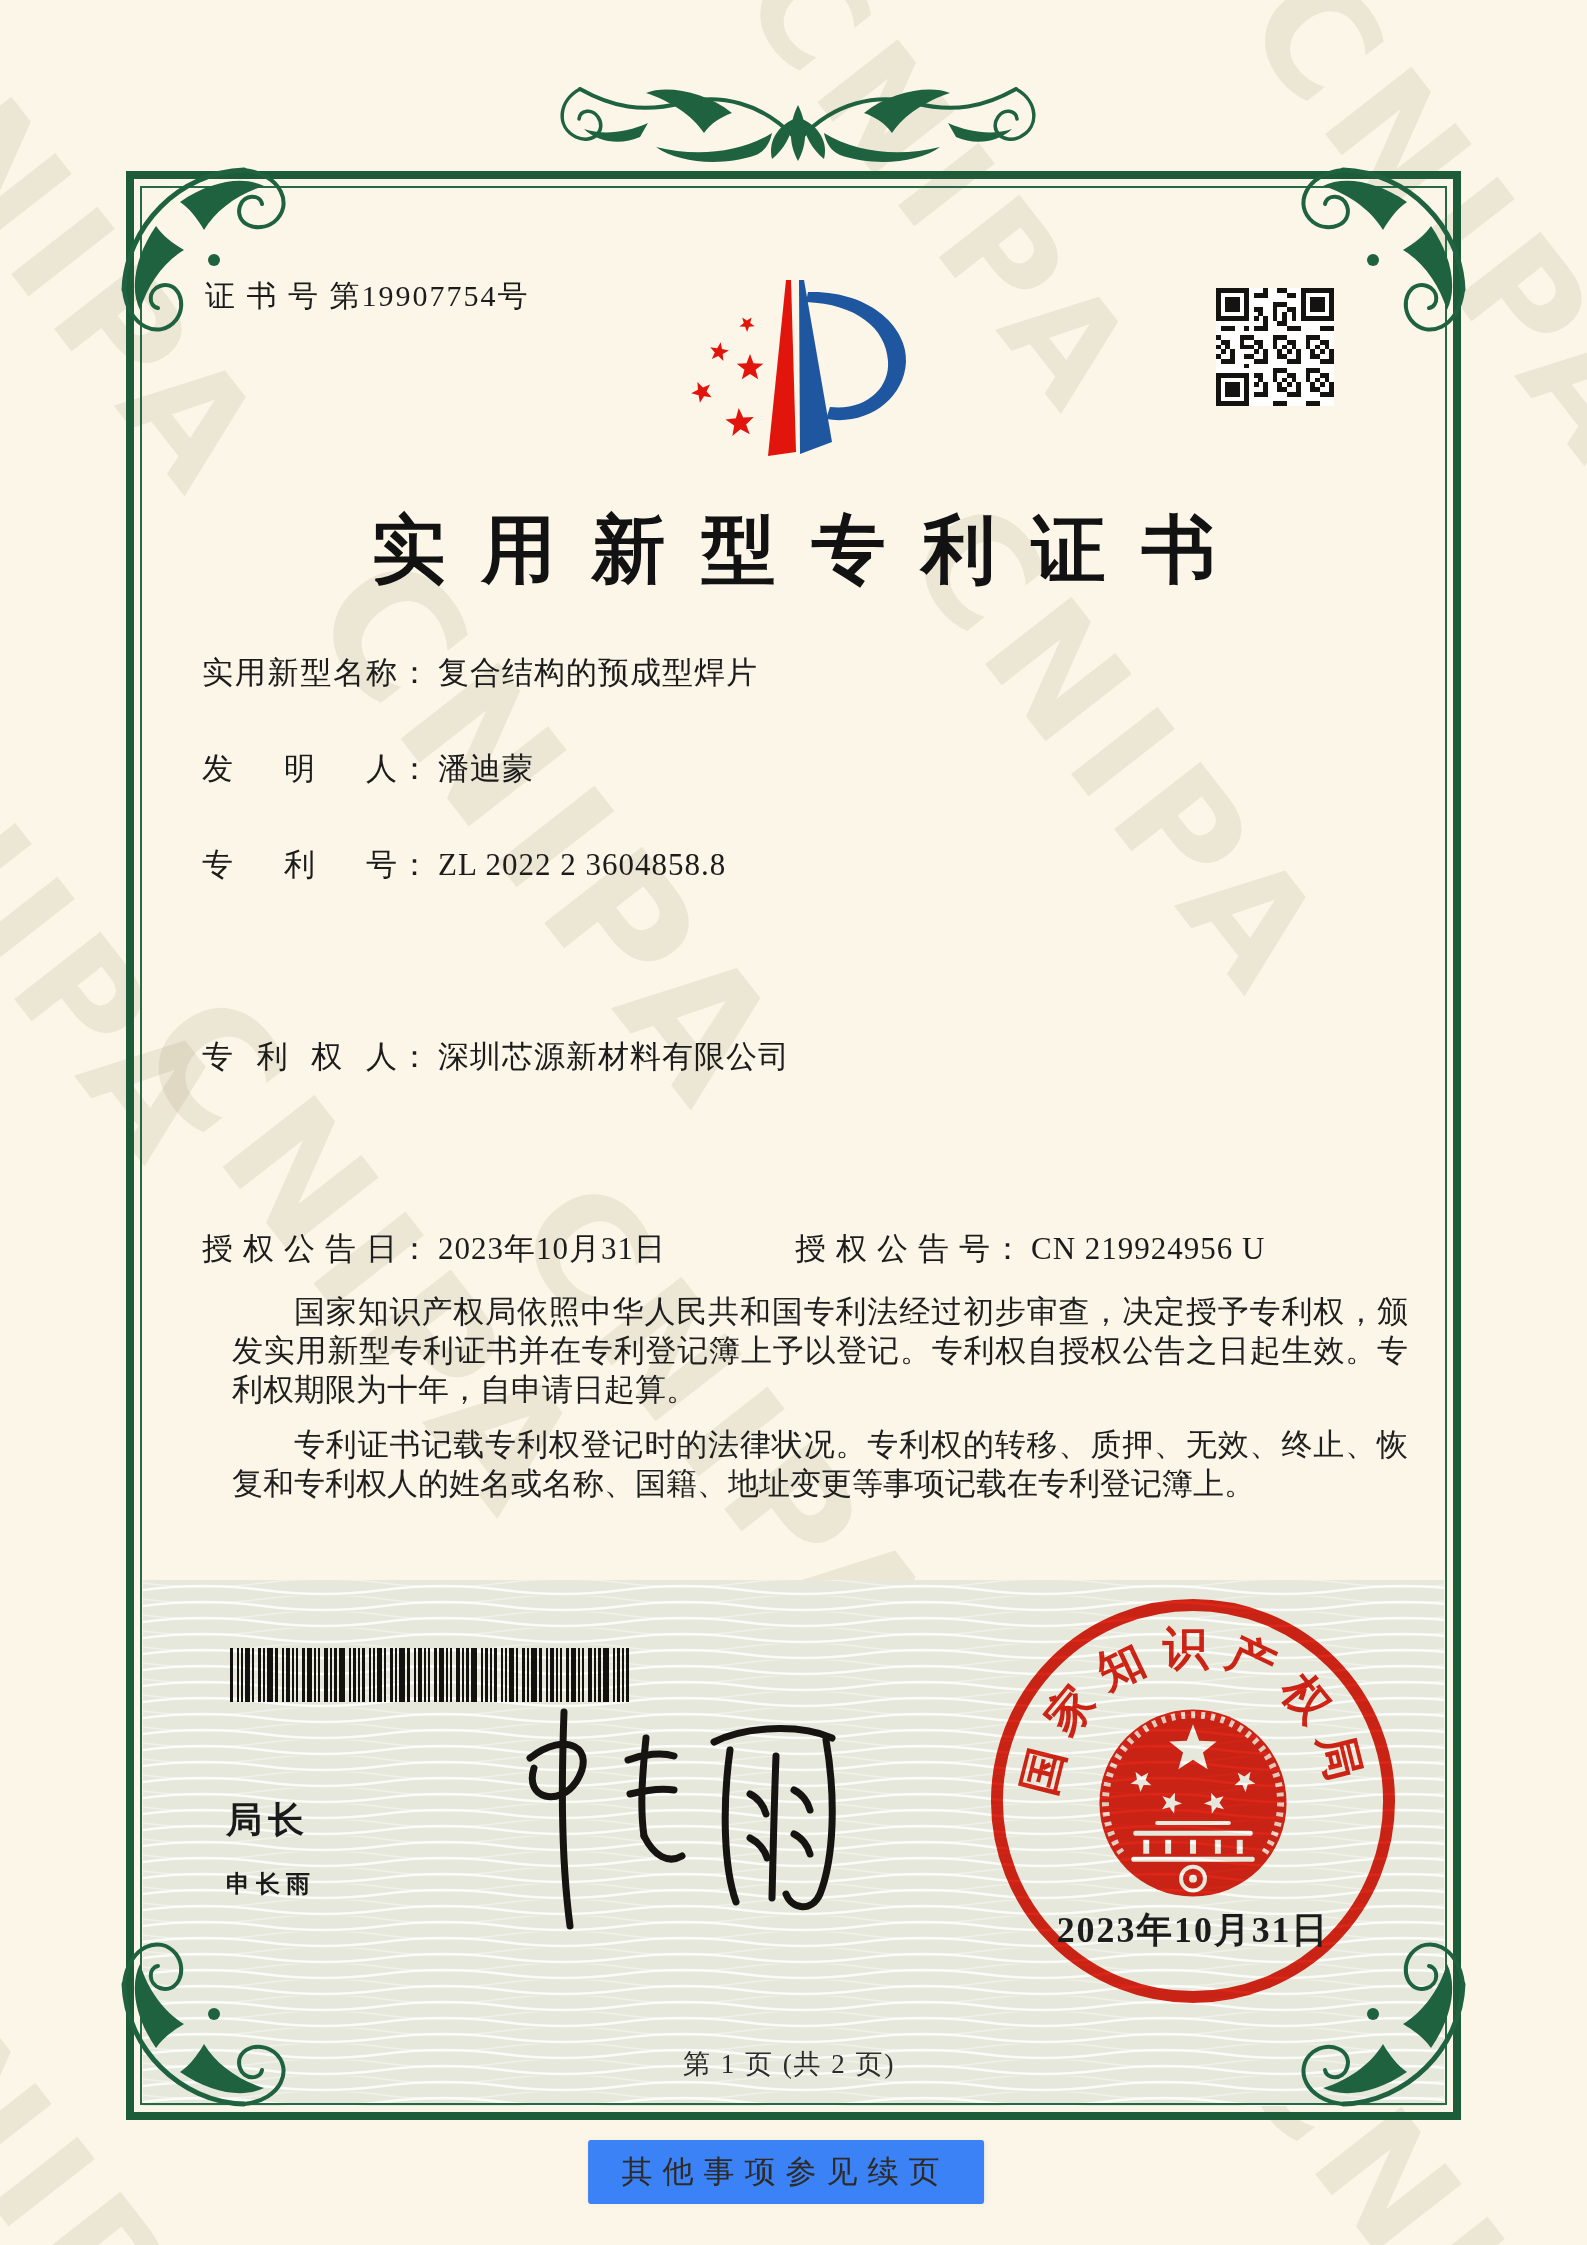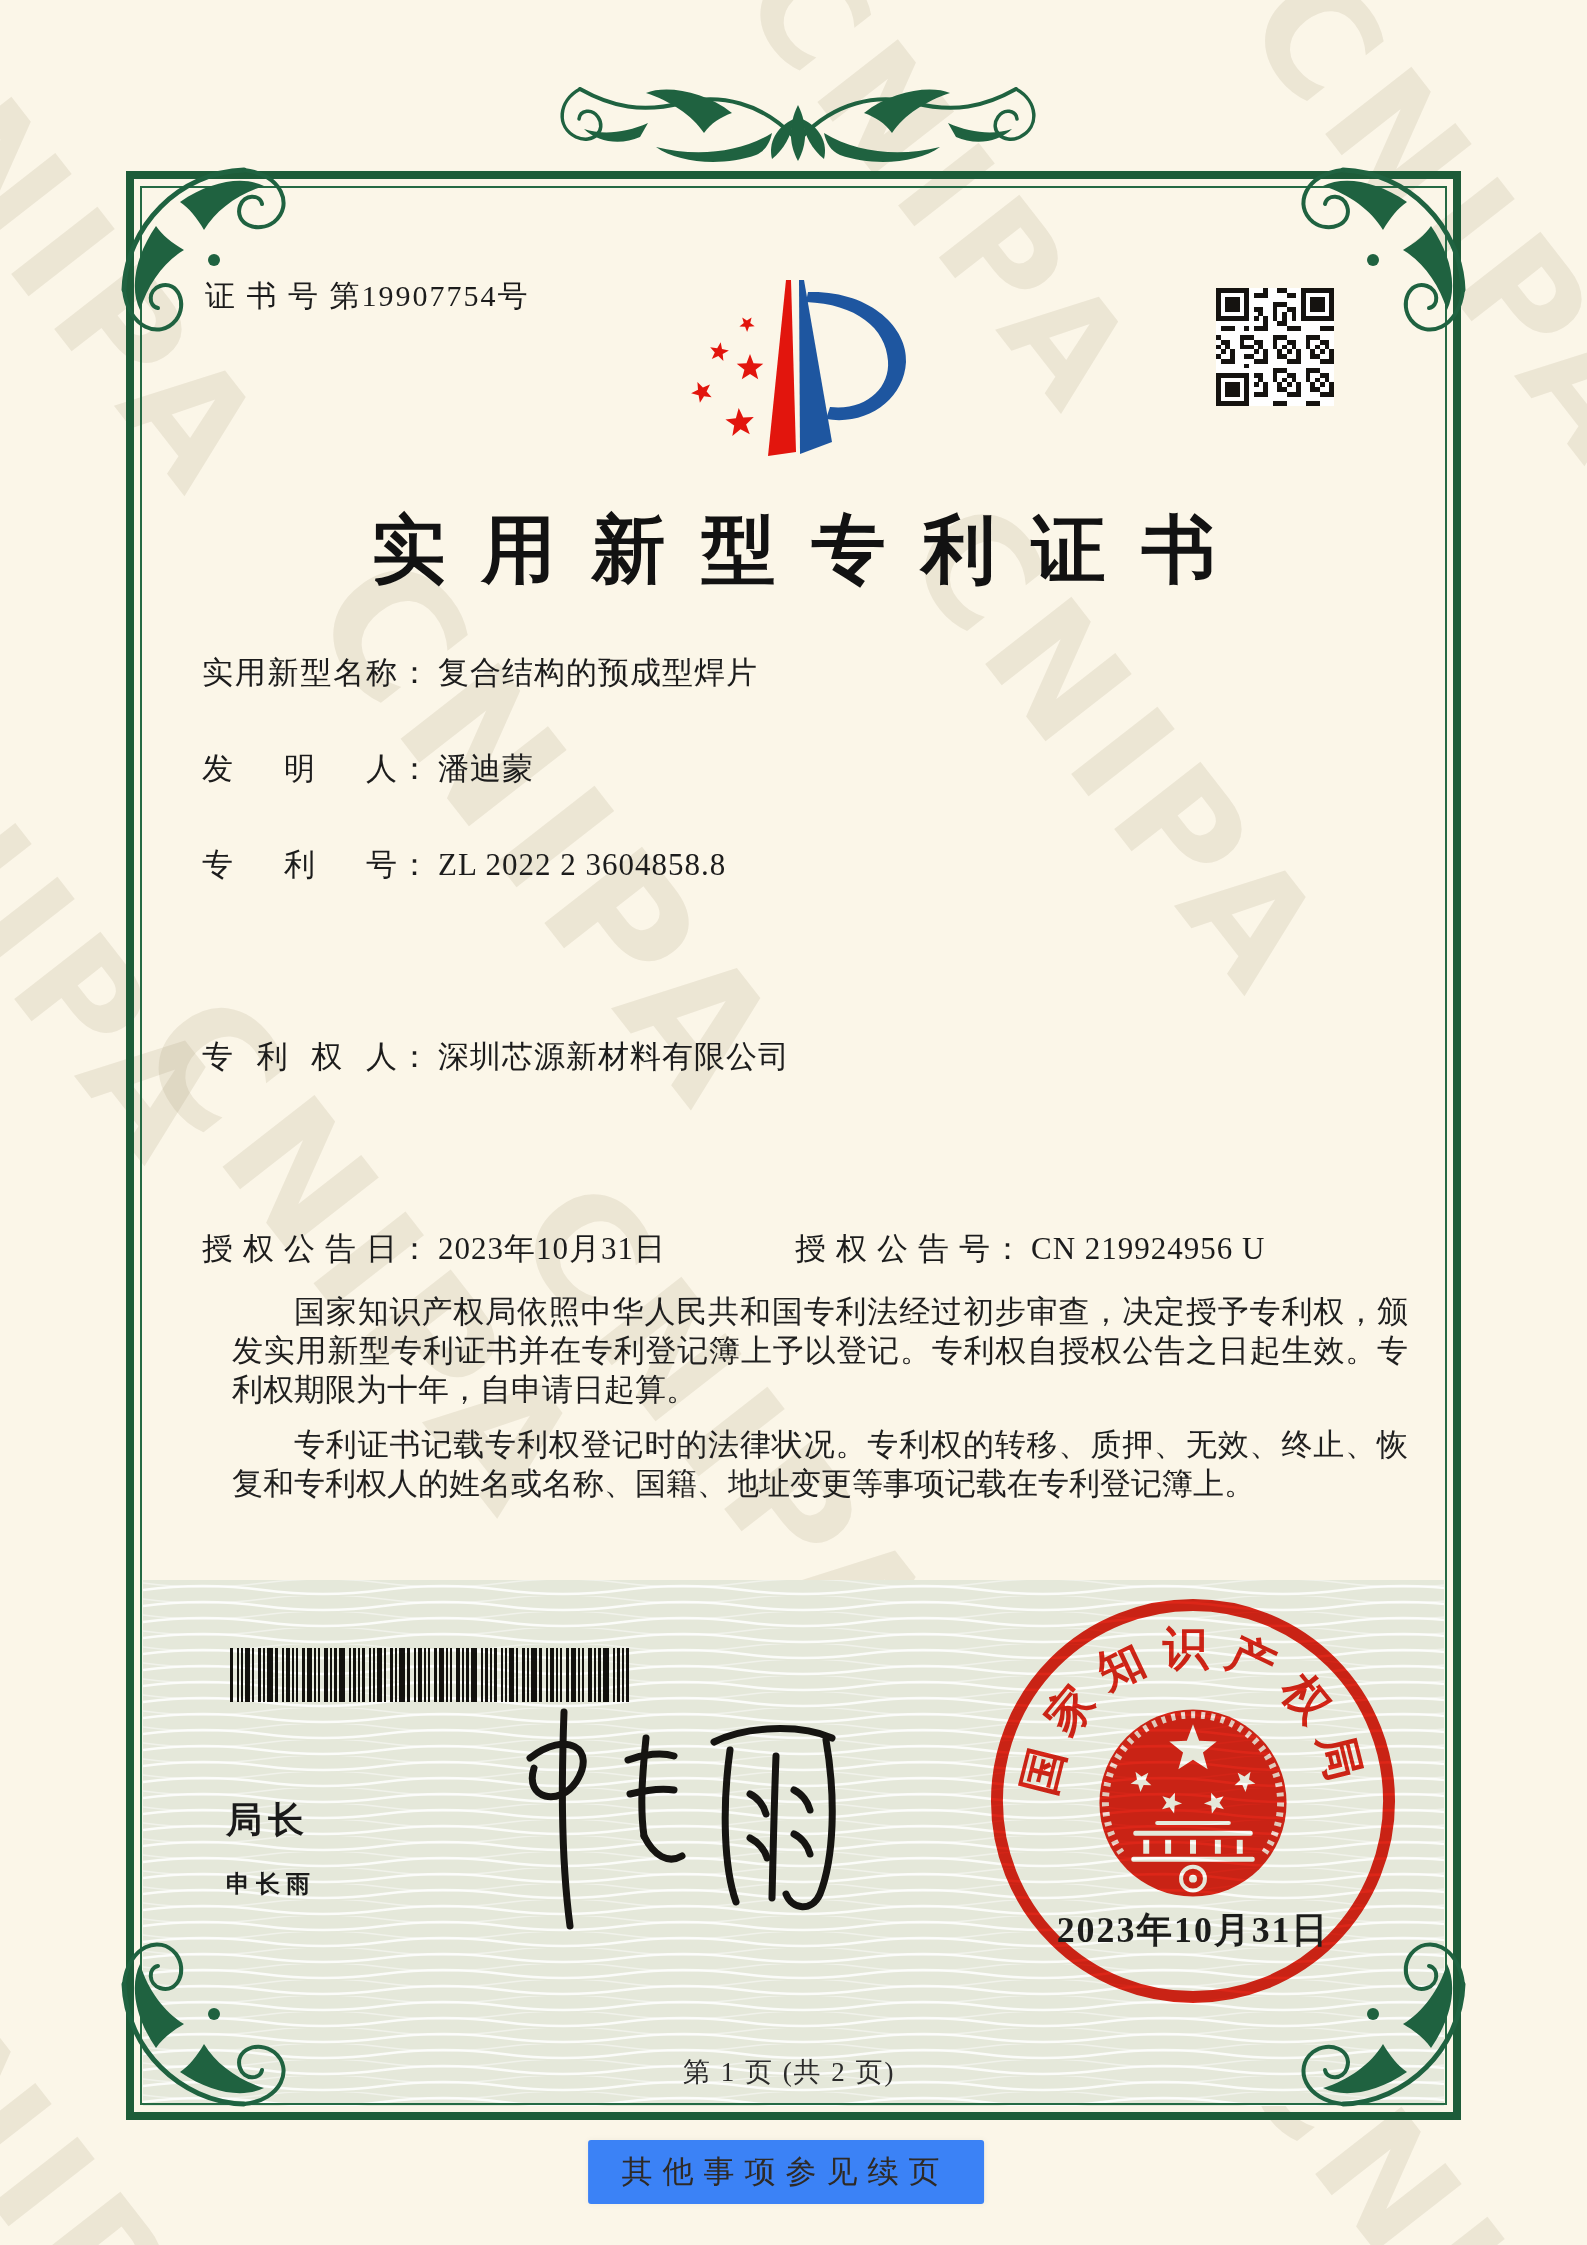--- a/index.html
+++ b/index.html
@@ -32,21 +32,21 @@
   .paras{position:absolute;left:232px;top:1292px;width:1176px;z-index:4;}
   .paras p{margin:0 0 16px 0;font-size:31px;line-height:39px;text-indent:62px;text-align:justify;color:#1f1f1f;}
   .barcode{position:absolute;left:228px;top:1648px;z-index:4;mix-blend-mode:multiply;}
   .sig-title{position:absolute;left:226px;top:1796px;font-size:36px;font-weight:700;letter-spacing:6px;
       font-family:"DejaVu Sans","Liberation Sans",sans-serif;color:#1a1a1a;z-index:4;}
   .sig-name{position:absolute;left:226px;top:1868px;font-size:24px;font-weight:700;letter-spacing:6px;
       font-family:"DejaVu Sans","Liberation Sans",sans-serif;color:#1a1a1a;z-index:4;}
   .signature{position:absolute;left:478px;top:1698px;z-index:4;mix-blend-mode:multiply;}
   .seal{position:absolute;left:984px;top:1592px;z-index:5;mix-blend-mode:multiply;opacity:.96;}
   .page-ind{position:absolute;left:50%;top:2046px;transform:translateX(-52%);font-size:27px;
-      letter-spacing:2px;color:#2b2b2b;z-index:4;margin-top:8px;}
+      letter-spacing:2px;color:#2b2b2b;z-index:4;}
   .cont-strip{position:absolute;left:50%;top:2140px;transform:translateX(-52%);background:#3b82f6;
       padding:11px 34px;border-radius:3px;font-size:31px;letter-spacing:10px;color:#2e2a26;z-index:4;
       box-shadow:0 0 6px rgba(0,0,0,0.05);}
   .green-stroke{stroke:#1f6240;fill:none;stroke-linecap:round;}
   .green-fill{fill:#1f6240;stroke:none;}
 </style>
 </head>
 <body>
 
 <div class="page">

